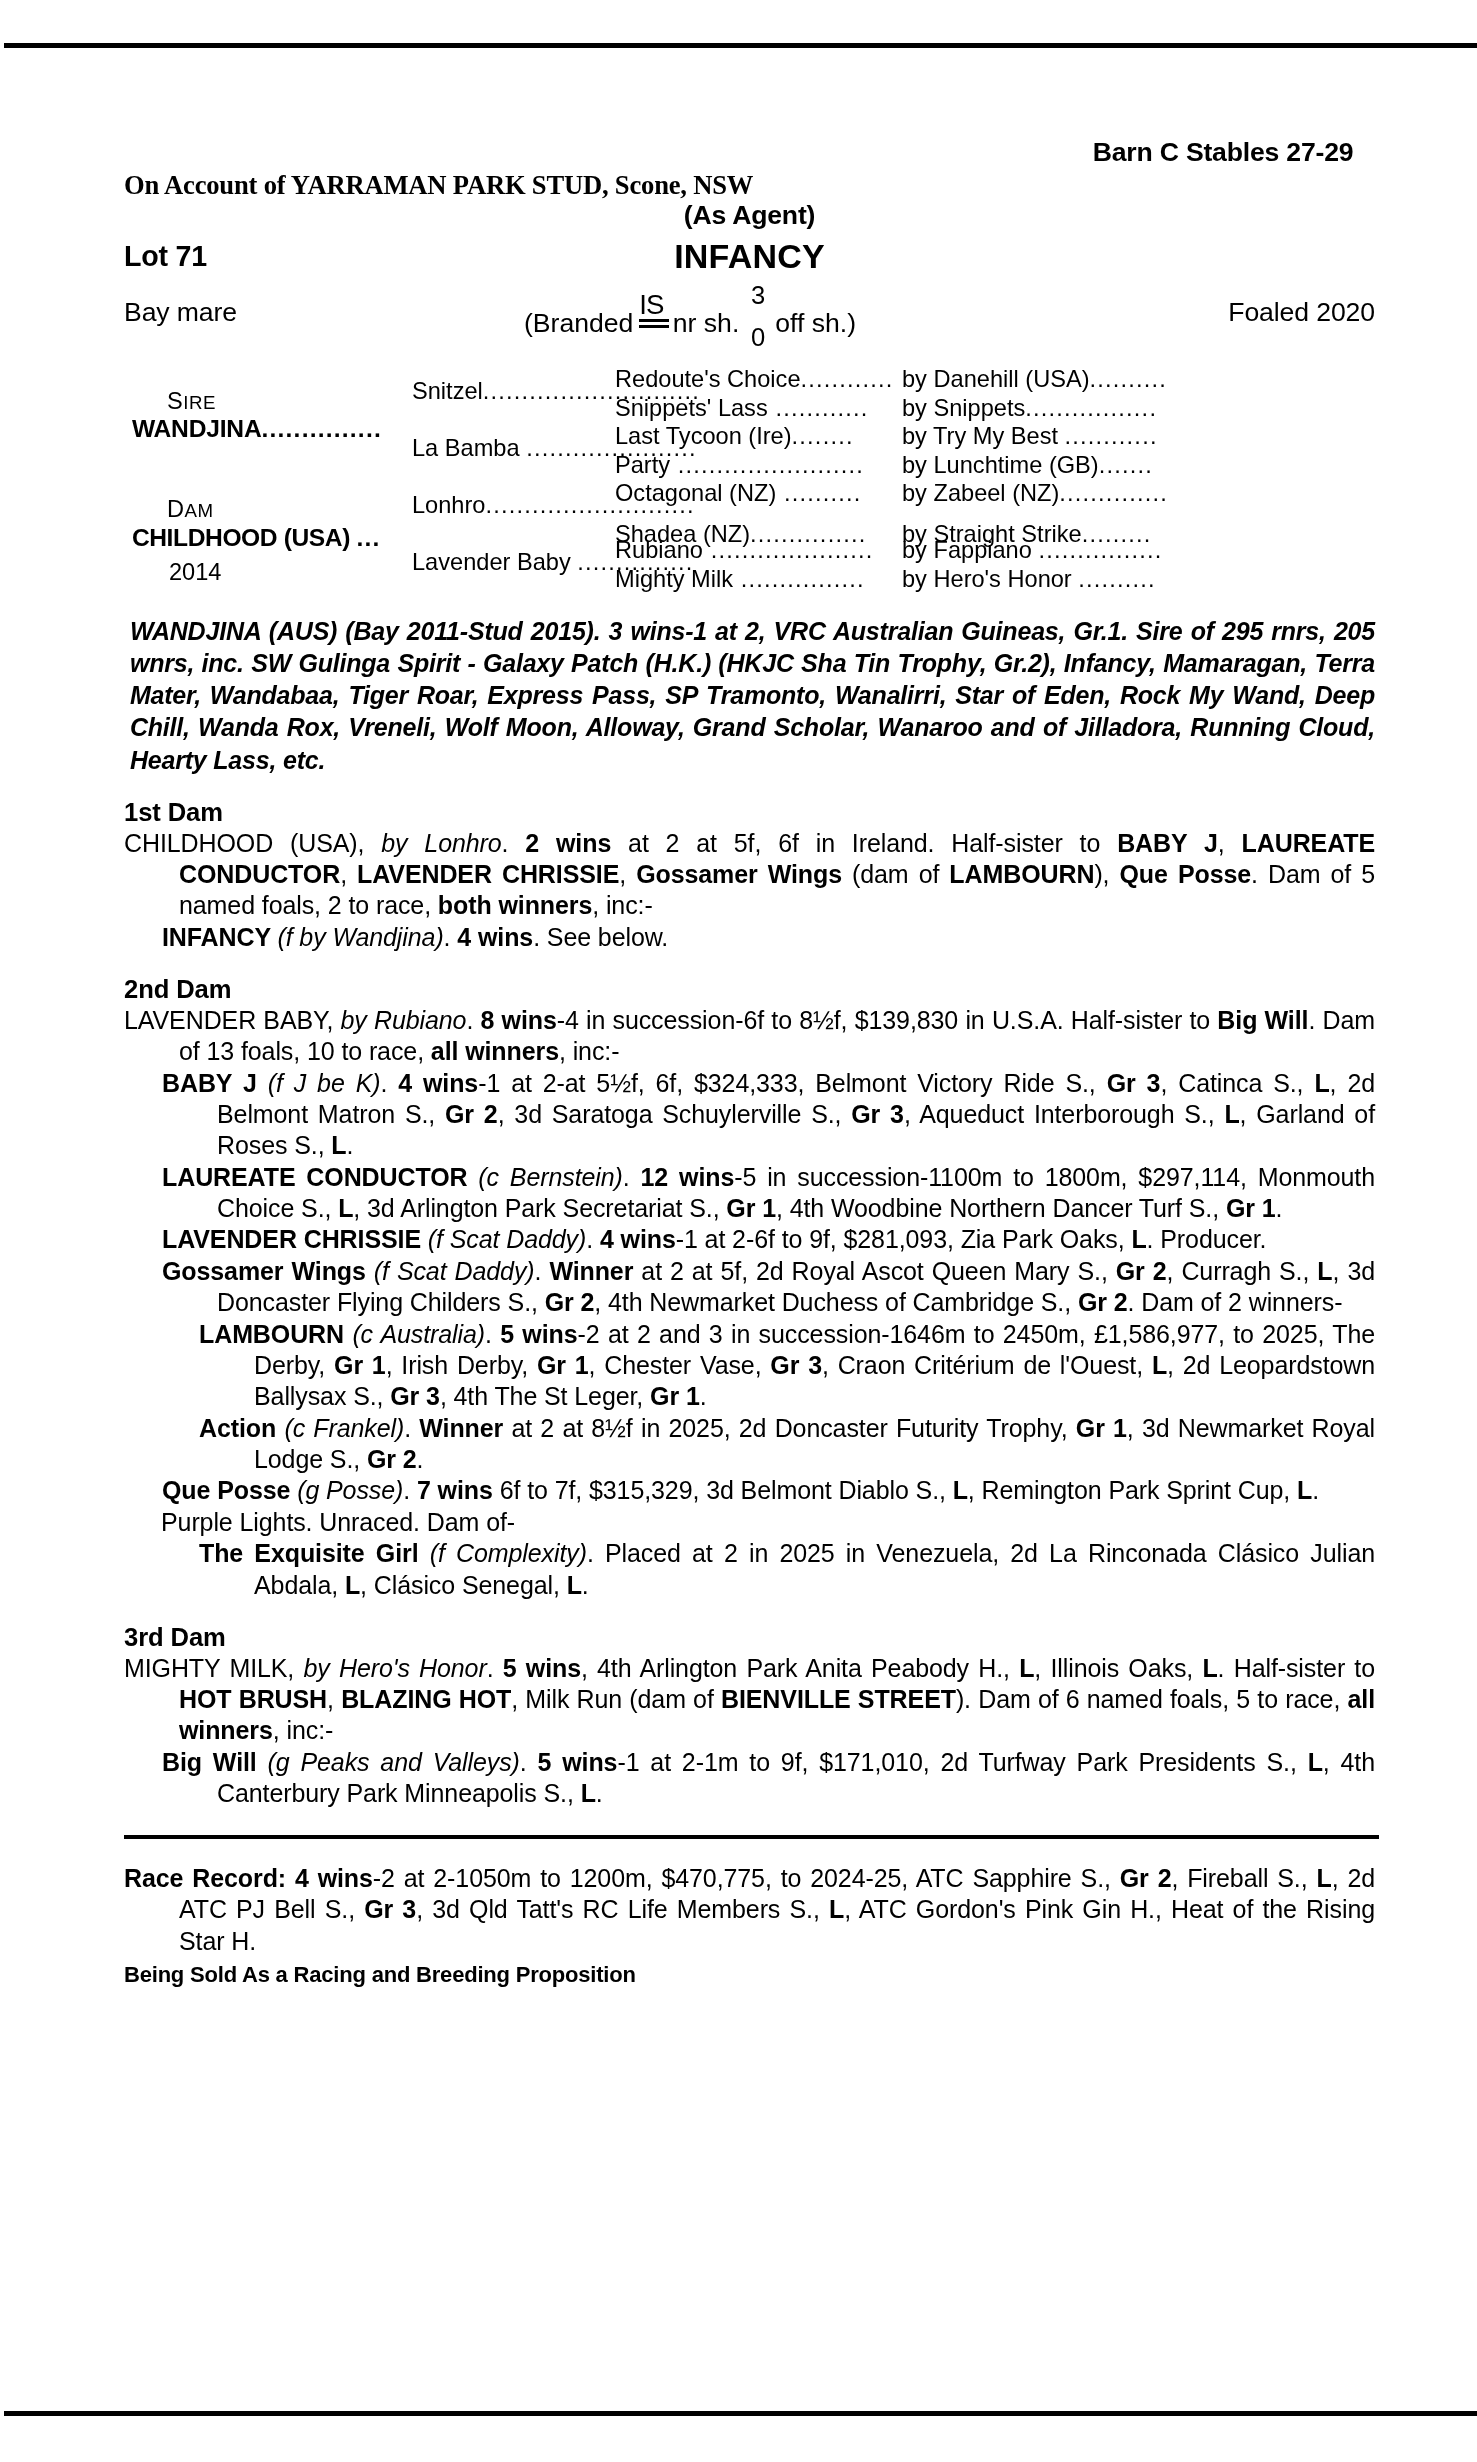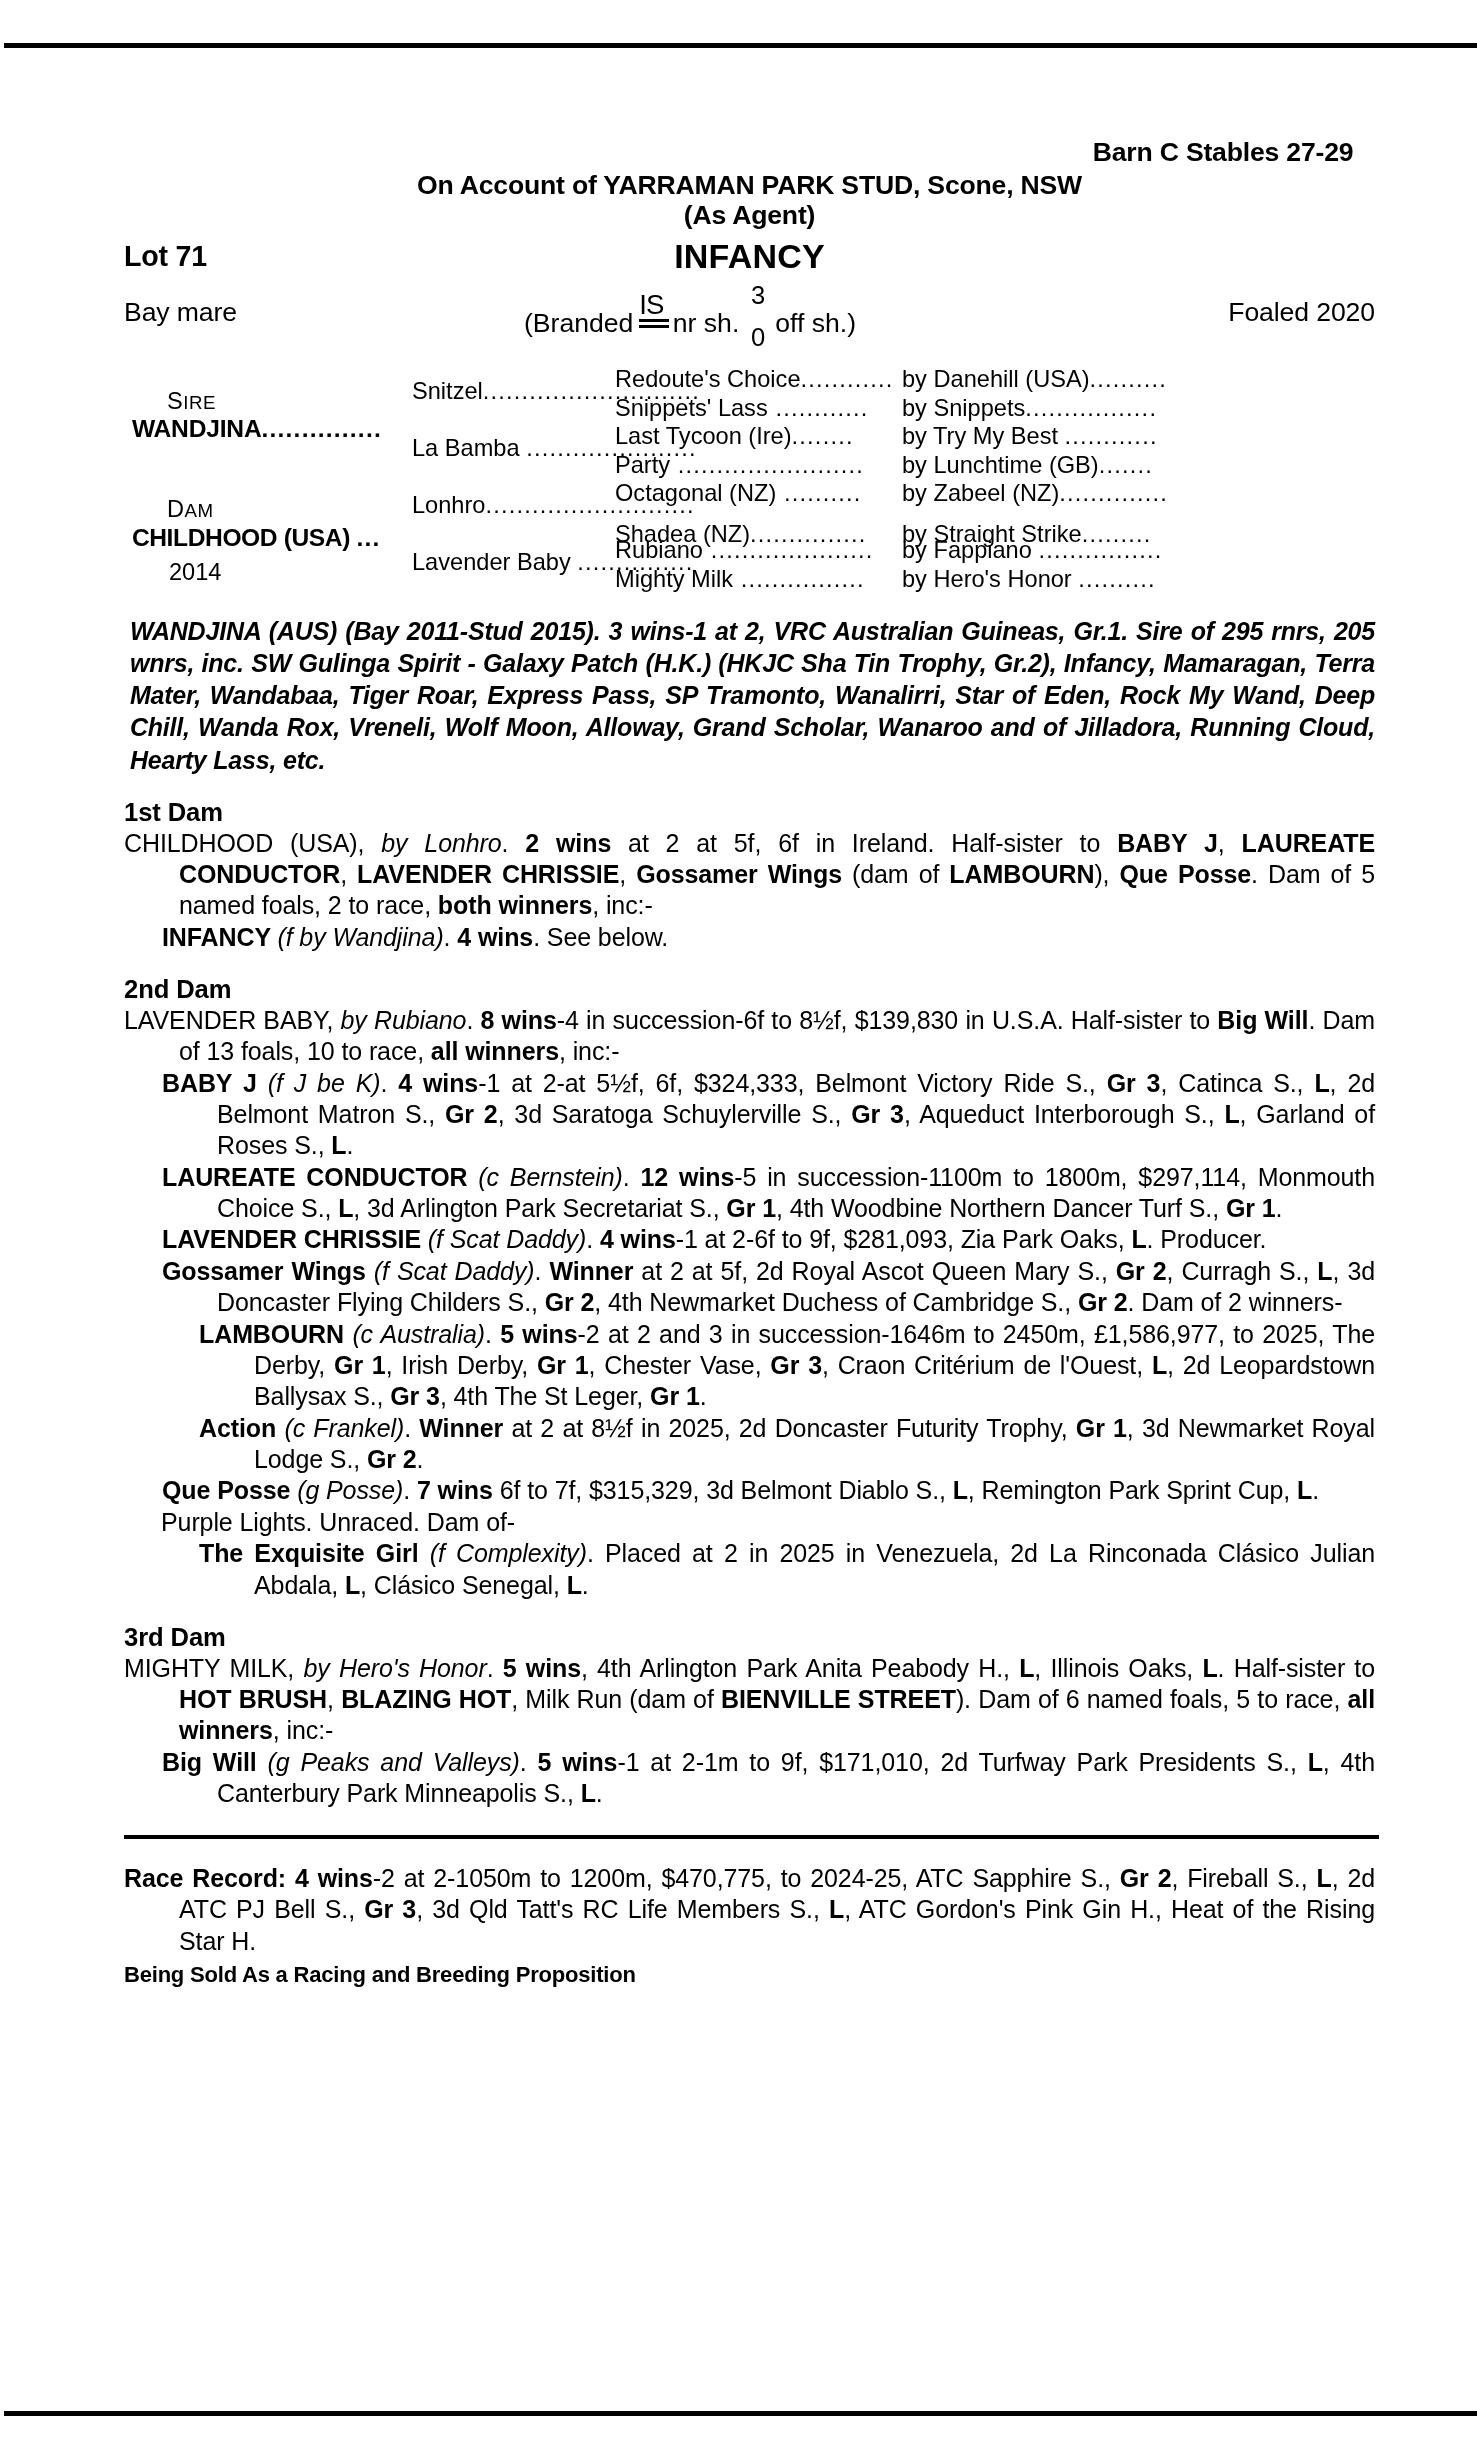--- a/index.html
+++ b/index.html
@@ -45,26 +45,26 @@
   
   .barn {
     text-align: right;
     font-weight: bold;
     font-size: 26.6px;
     letter-spacing: -0.2px;
     line-height: 1.12;
     padding-right: 21.7px;
   }
   .account {
-    text-align: center;
     font-weight: bold;
     font-size: 26.6px;
     line-height: 1.14;
     letter-spacing: -0.2px;
     margin-top: 2px;
+    font-family: Liberation Serif, serif;
   }
   .asagent {
     text-align: center;
     font-weight: bold;
     font-size: 26.6px;
     line-height: 1.14;
     letter-spacing: -0.2px;
   }
 
   .lotrow {

